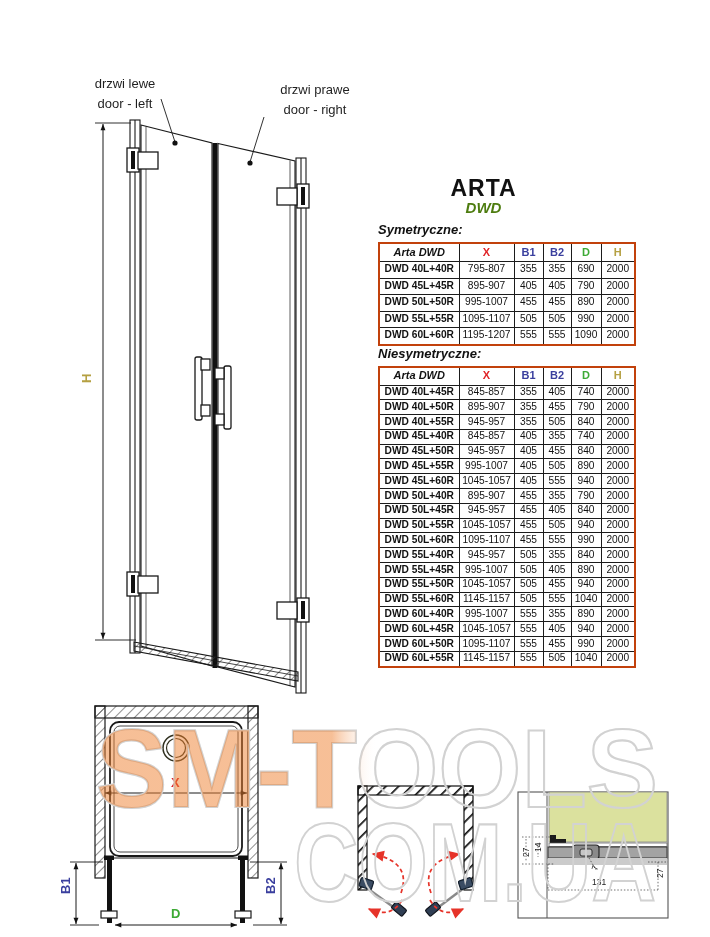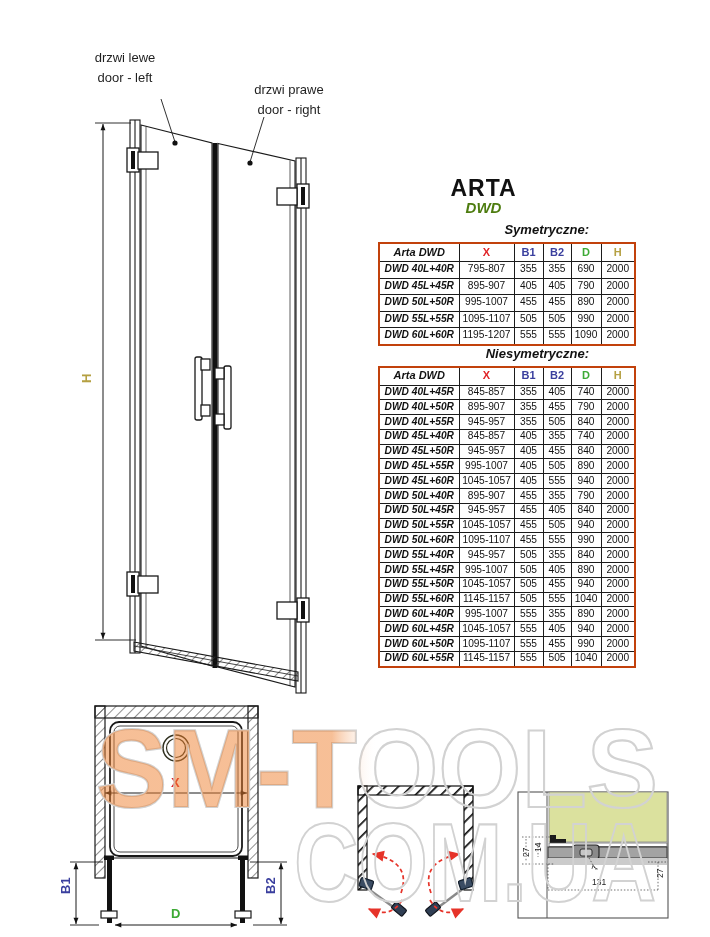--- a/index.html
+++ b/index.html
@@ -4,30 +4,30 @@
 <style>
   html,body{margin:0;padding:0;background:#fff;}
   .stage{position:relative;width:710px;height:937px;background:#fff;overflow:hidden;
          font-family:"Liberation Sans",sans-serif;color:#1a1a1a;}
   .layer{position:absolute;left:0;top:0;}
   .wm{pointer-events:none;}
   .door-label{position:absolute;font-size:13px;line-height:1.5;text-align:center;color:#1f1f1f;}
   .tables-panel{position:absolute;left:378px;top:176px;width:211px;}
   .brand{font-size:23px;font-weight:bold;text-align:center;letter-spacing:1px;line-height:24px;color:#111;}
   .model{font-size:15px;font-weight:bold;font-style:italic;text-align:center;line-height:16px;color:#4d7c0f;}
-  .section-title{font-size:13px;font-weight:bold;font-style:italic;text-align:right;margin-top:6px;color:#111;}
+  .section-title{font-size:13px;font-weight:bold;font-style:italic;text-align:left;margin-top:6px;color:#111;}
   .st2{margin-top:0;}
   table.spec{border-collapse:collapse;table-layout:fixed;width:256px;margin-top:5px;
              border:2px solid #c2410c;}
   table.spec th,table.spec td{border:1px solid #1b1b1b;text-align:center;vertical-align:middle;
              padding:0;line-height:1.05;overflow:hidden;white-space:nowrap;}
   table.spec th{font-size:11px;font-weight:bold;height:17px;}
   table.spec td{font-size:10.2px;height:15.5px;color:#111;}
   table.t2 td{height:13.8px;}
-  table.spec td.cell-name{font-weight:bold;font-style:italic;}
+  table.spec td.cell-name{font-weight:bold;}
   th.col-name{font-style:italic;color:#111;}
   th.col-x{color:#e02428;}
   th.col-b1,th.col-b2{color:#3a3f9e;}
   th.col-d{color:#3daa35;}
   th.col-h{color:#b5a042;}
   .dim-label{font:bold 13px "Liberation Sans",sans-serif;}
   .dimH{fill:#b5a042;}
   .dimX{fill:#e02428;}
   .dimB{fill:#3a3f9e;}
   .dimD{fill:#3daa35;}
@@ -183,25 +183,25 @@
         <line x1="589" y1="858" x2="596" y2="870"></line>
       </g>
       <text class="small-dim" x="529" y="857" transform="rotate(-90 529 857)" stroke="none">27</text>
       <text class="small-dim" x="541" y="852" transform="rotate(-90 541 852)" stroke="none">14</text>
       <text class="small-dim" x="597" y="871" transform="rotate(-72 597 871)" stroke="none">7</text>
       <text class="small-dim" x="592" y="885" stroke="none">131</text>
       <text class="small-dim" x="663" y="878" transform="rotate(-90 663 878)" stroke="none">27</text>
     </g>
   </svg>
 
-  <div class="door-label" style="left:83px;top:48px;width:84px;">
+  <div class="door-label" style="left:83px;top:74px;width:84px;">
     <div>drzwi lewe</div>
     <div>door - left</div>
   </div>
-  <div class="door-label" style="left:243px;top:80px;width:92px;">
+  <div class="door-label" style="left:269px;top:80px;width:92px;">
     <div>drzwi prawe</div>
     <div>door - right</div>
   </div>
 
   <div class="tables-panel">
     <div class="brand">ARTA</div>
     <div class="model">DWD</div>
     <div class="section-title">Symetryczne:</div>
     <table class="spec t1">
         <colgroup>

